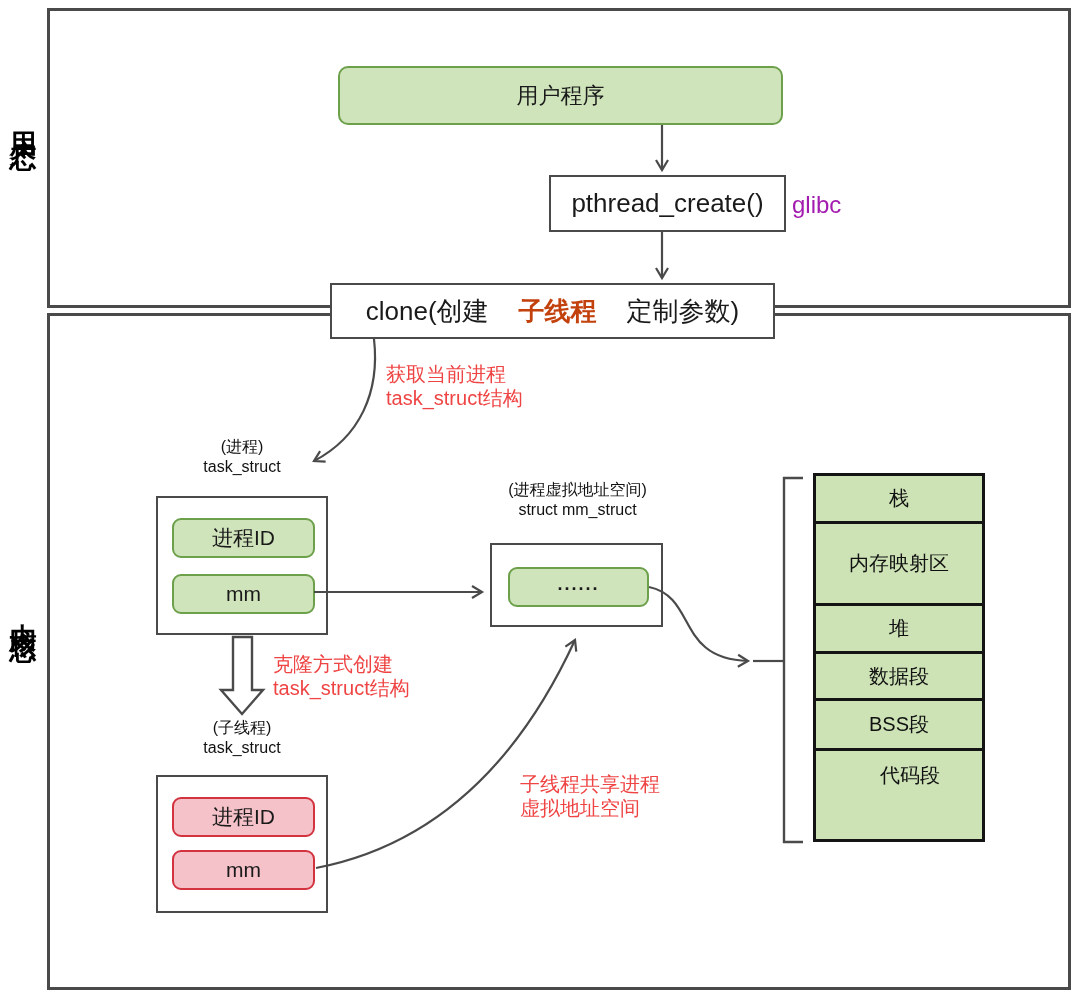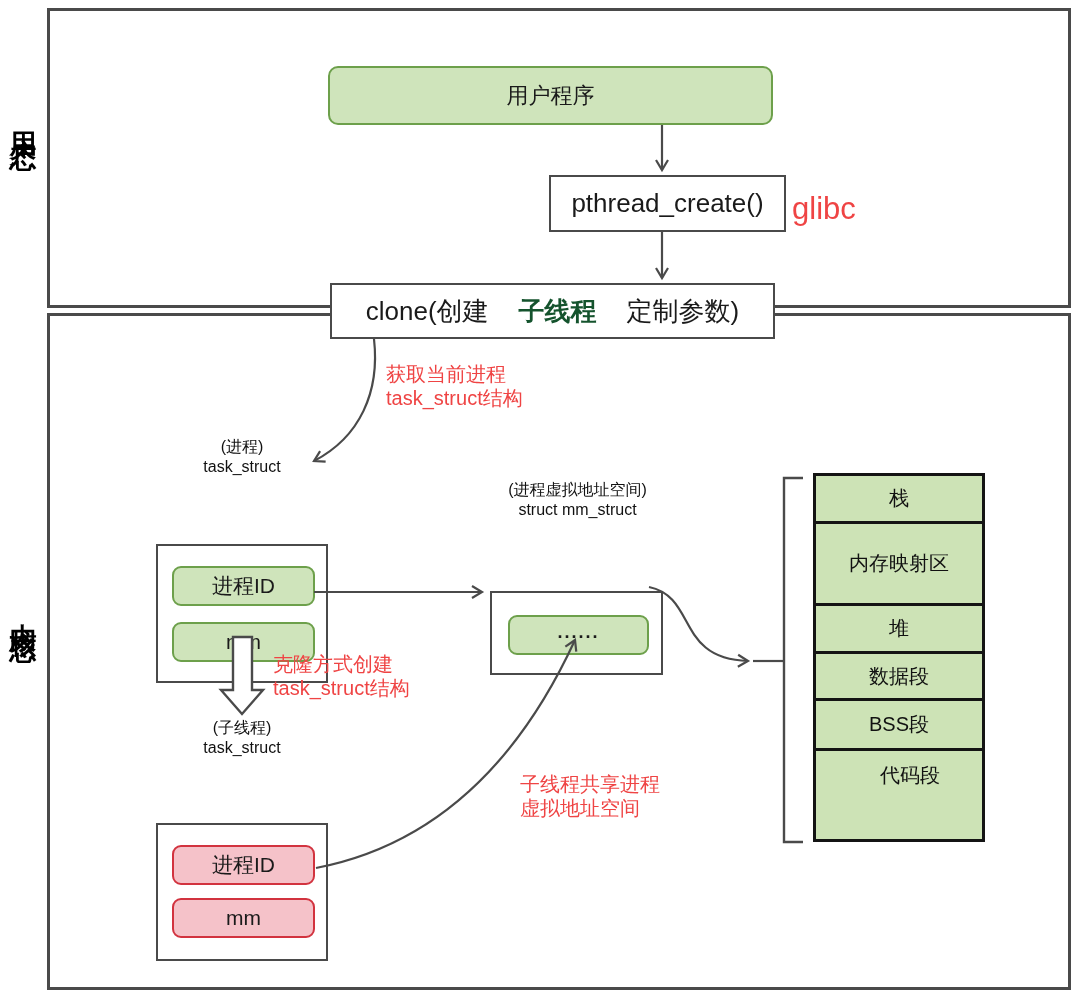--- a/index.html
+++ b/index.html
@@ -18,37 +18,37 @@
   .white-box{
     position:absolute;background:#ffffff;border:2.5px solid #4a4a4a;box-sizing:border-box;
     display:flex;align-items:center;justify-content:center;font-size:26px;
   }
   .green-round{
     position:absolute;background:#cfe4bb;border:2.5px solid #6da04b;border-radius:10px;
     box-sizing:border-box;display:flex;align-items:center;justify-content:center;
     font-size:22px;color:#1a1a1a;
   }
   .struct-box{
-    position:absolute;background:#ffffff;border:2.5px solid #4a4a4a;box-sizing:border-box;margin-top:48px;
+    position:absolute;background:#ffffff;border:2.5px solid #4a4a4a;box-sizing:border-box;
   }
   .pill{
     position:absolute;border-radius:9px;box-sizing:border-box;
     display:flex;align-items:center;justify-content:center;font-size:21px;
   }
   .pill.green{background:#cfe4bb;border:2.5px solid #6da04b;}
   .pill.red{background:#f5c2c9;border:2.5px solid #d2333f;}
   .caption{
     position:absolute;text-align:center;font-size:16px;line-height:1.22;
     white-space:pre-line;color:#111;
   }
   .annotation{
     position:absolute;font-size:20px;line-height:1.22;white-space:pre-line;color:#ef4444;
   }
-  .highlight{color:#14532d;font-weight:700;}
-  .glibc{position:absolute;font-size:31px;color:#ef4444;}
+  .highlight{color:#c2410c;font-weight:700;}
+  .glibc{position:absolute;font-size:24px;color:#a21caf;}
   #svg-layer{position:absolute;left:0;top:0;z-index:5;pointer-events:none;}
   .over{z-index:6;}
   .mem-table{
     position:absolute;left:813px;top:473px;width:172px;height:369px;
     border:3px solid #141414;box-sizing:border-box;display:flex;flex-direction:column;
     background:#cde3b6;
   }
   .mem-row{
     box-sizing:border-box;border-bottom:3px solid #141414;background:#cde3b6;
     display:flex;align-items:center;justify-content:center;font-size:20px;color:#111;
@@ -86,21 +86,21 @@
     <polygon points="233,637 252,637 252,690 263,690 242,714 221,690 233,690" fill="#ffffff" stroke="#4a4a4a" stroke-width="2.4"></polygon>
 
     <path d="M 316 868 C 430 846 516 768 575 640" fill="none" stroke="#4a4a4a" stroke-width="2.2" marker-end="url(#ah)"></path>
 
     <path d="M 649 587 C 697 597 676 659 748 661" fill="none" stroke="#4a4a4a" stroke-width="2.2" marker-end="url(#ah)"></path>
     <line x1="753" y1="661" x2="784" y2="661" stroke="#4a4a4a" stroke-width="2.2"></line>
 
     <polyline points="803,478 784,478 784,842 803,842" fill="none" stroke="#4a4a4a" stroke-width="2.4"></polyline>
   </svg>
 
-  <div class="green-round" style="left:328px;top:66px;width:445px;height:59px;">
+  <div class="green-round" style="left:338px;top:66px;width:445px;height:59px;">
     <span>用户程序</span>
   </div>
 
   <div class="white-box" style="left:549px;top:175px;width:237px;height:57px;">
     <span>pthread_create()</span>
   </div>
   <div class="glibc" style="left:792px;top:191px;">glibc</div>
 
   <div class="white-box over" style="left:330px;top:283px;width:445px;height:56px;gap:30px;">
     <span>clone(创建</span>

